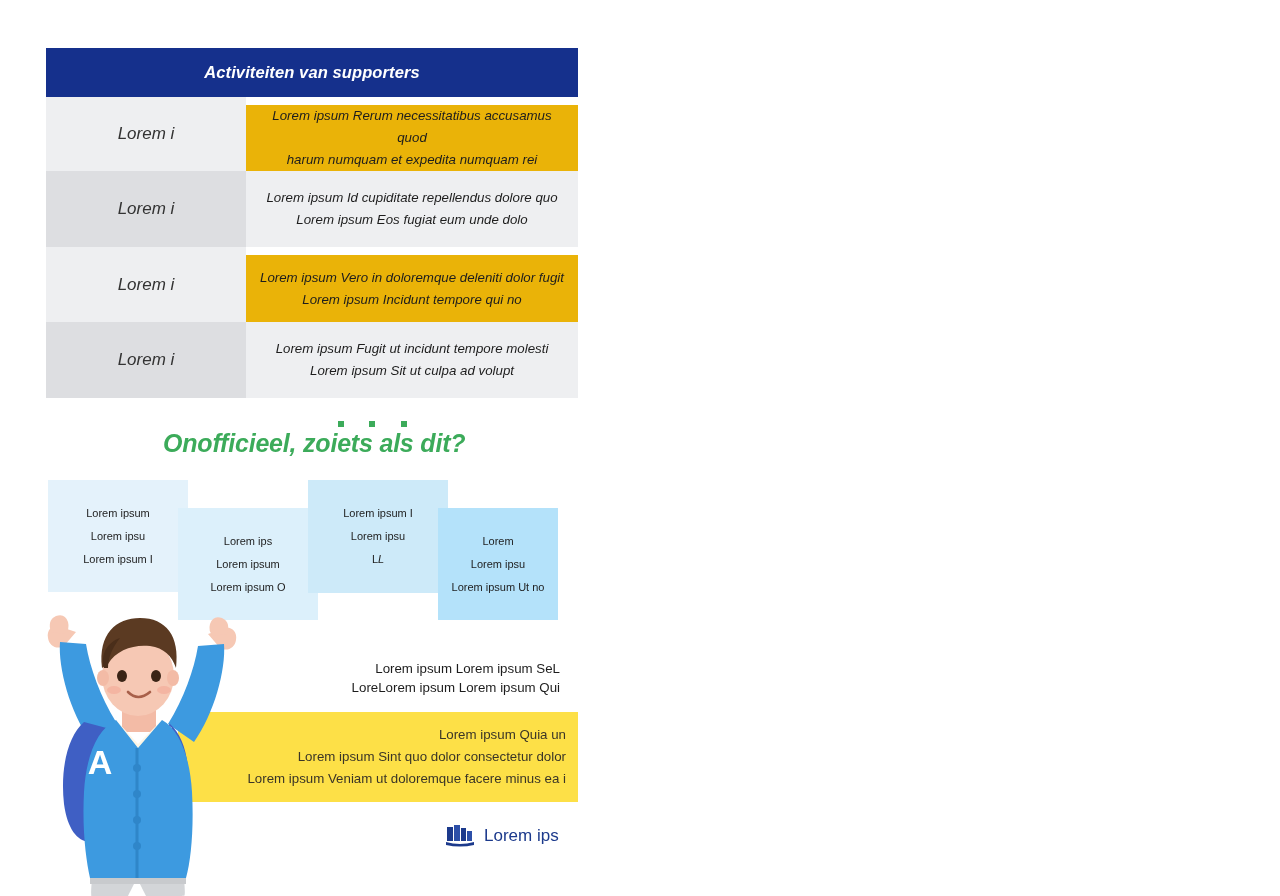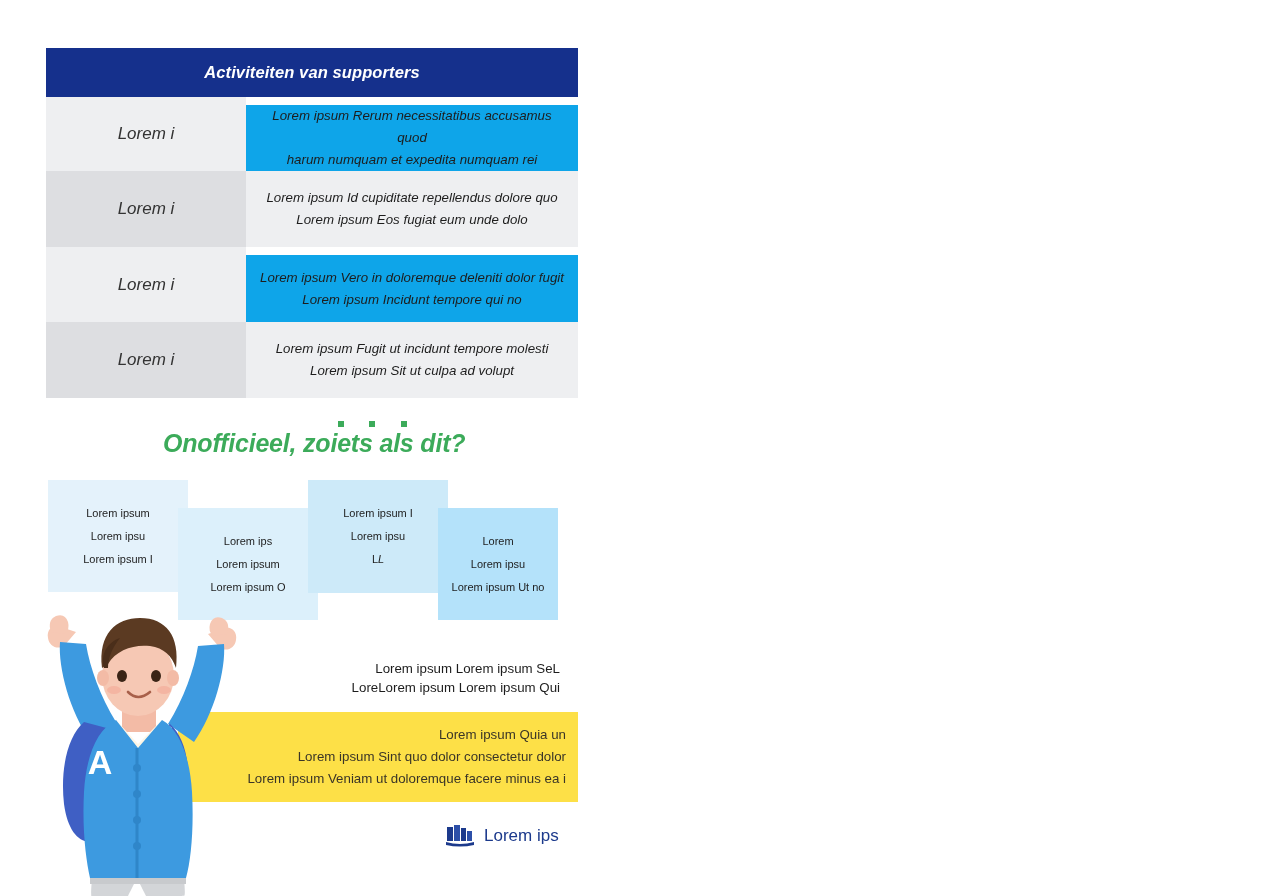--- a/index.html
+++ b/index.html
@@ -68,21 +68,21 @@
     flex-direction: column;
     align-items: center;
     justify-content: center;
     text-align: center;
     font-size: 13.3px;
     line-height: 22px;
     color: #1d1d1d;
     padding: 6px 12px;
   }
   .tbl-row.odd  .tbl-cell-left  { background: #eeeff1; }
-  .tbl-row.odd  .tbl-cell-right { background: #0ea5e9; margin-top: 8px; }
+  .tbl-row.odd  .tbl-cell-right { background: #eab308; margin-top: 8px; }
   .tbl-row.even .tbl-cell-left  { background: #dddee1; }
   .tbl-row.even .tbl-cell-right { background: #eeeff1; }
   .tbl-row.r1 { height: 74px; }
   .tbl-row.r2 { height: 76px; }
   .tbl-row.r3 { height: 75px; }
   .tbl-row.r4 { height: 76px; }
 
   
   .dots {
     position: absolute;

